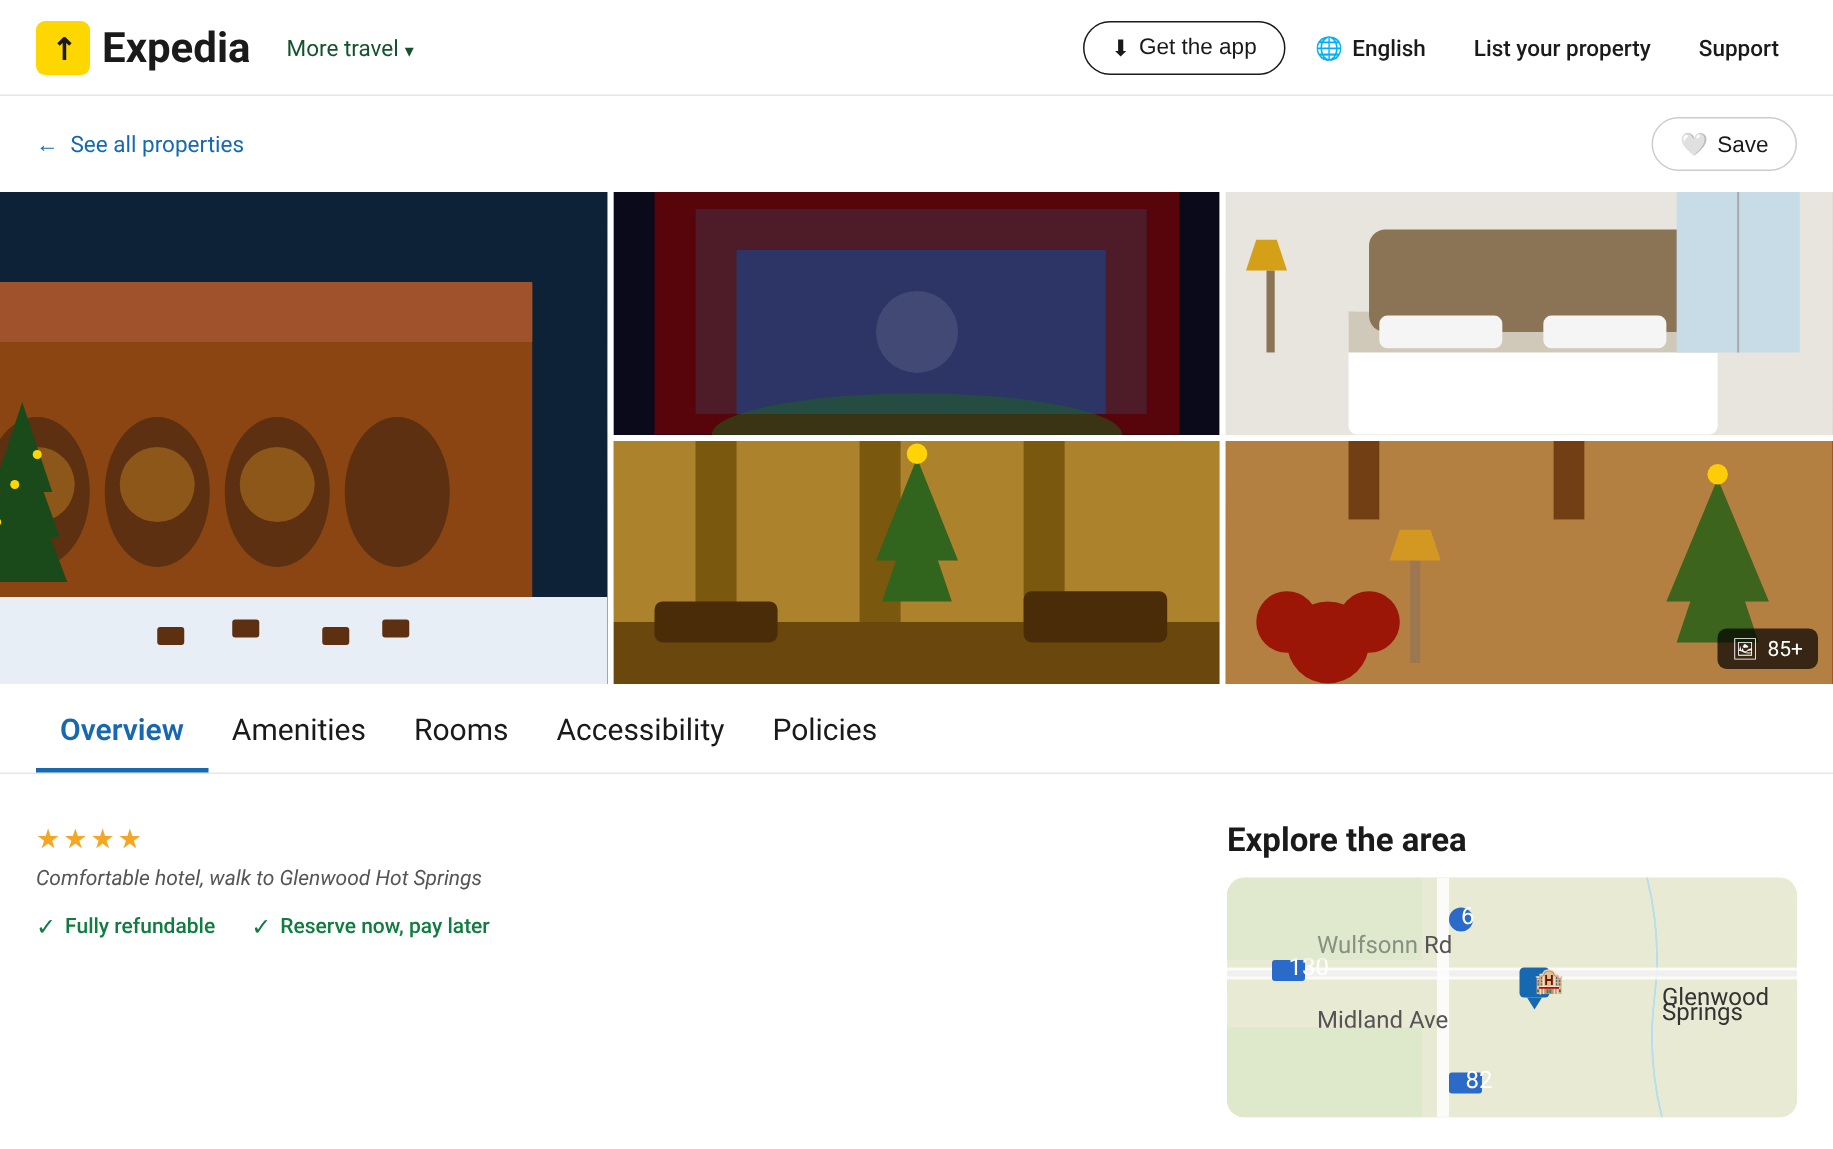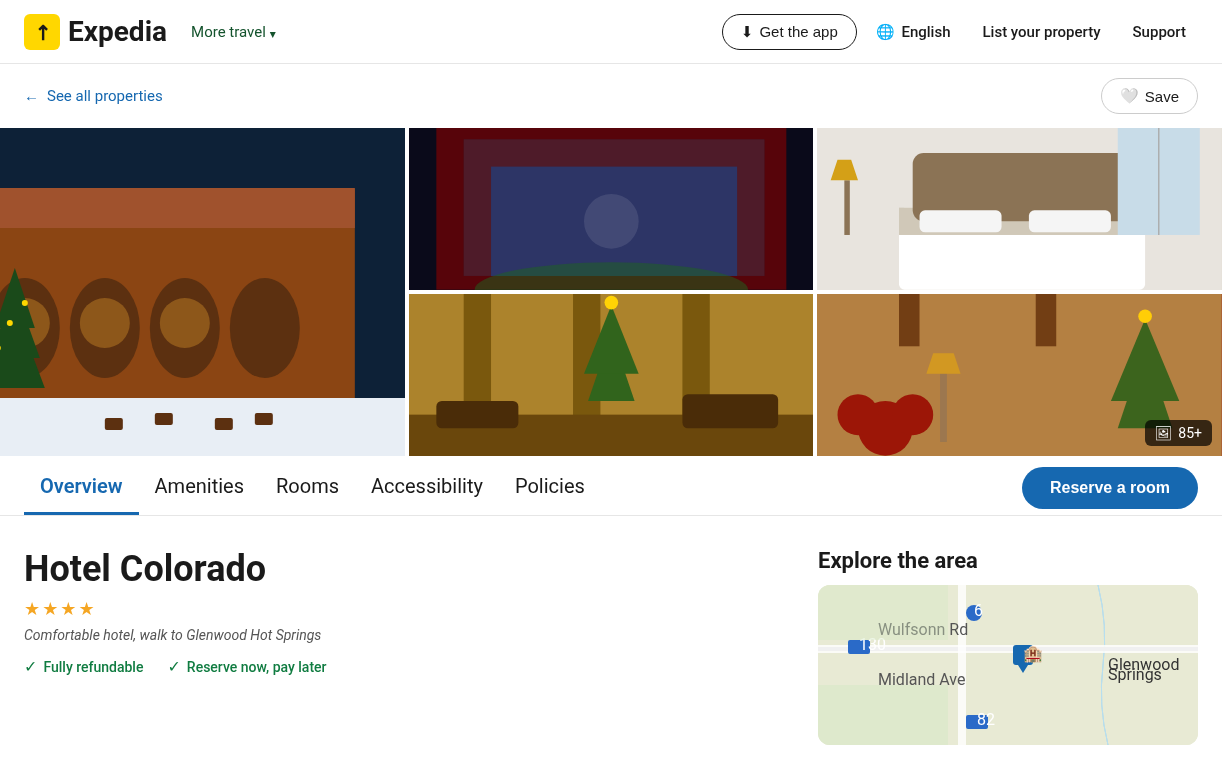--- a/index.html
+++ b/index.html
@@ -438,28 +438,24 @@
   </div>
   <div class="tab-item">
     <span>Rooms</span>
   </div>
   <div class="tab-item">
     <span>Accessibility</span>
   </div>
   <div class="tab-item">
     <span>Policies</span>
   </div>
-  <button class="reserve-btn">
-    <span>Reserve a room</span>
-  </button>
 </div>
 
 <div class="main-content">
   <div class="hotel-info">
-    <h1 class="hotel-title">Hotel Colorado</h1>
     <div class="star-row">
       <span class="star">★</span>
       <span class="star">★</span>
       <span class="star">★</span>
       <span class="star-half">★</span>
     </div>
     <p class="hotel-desc">Comfortable hotel, walk to Glenwood Hot Springs</p>
     <div class="amenity-row">
       <div class="amenity-item">
         <span class="check-icon">✓</span>

